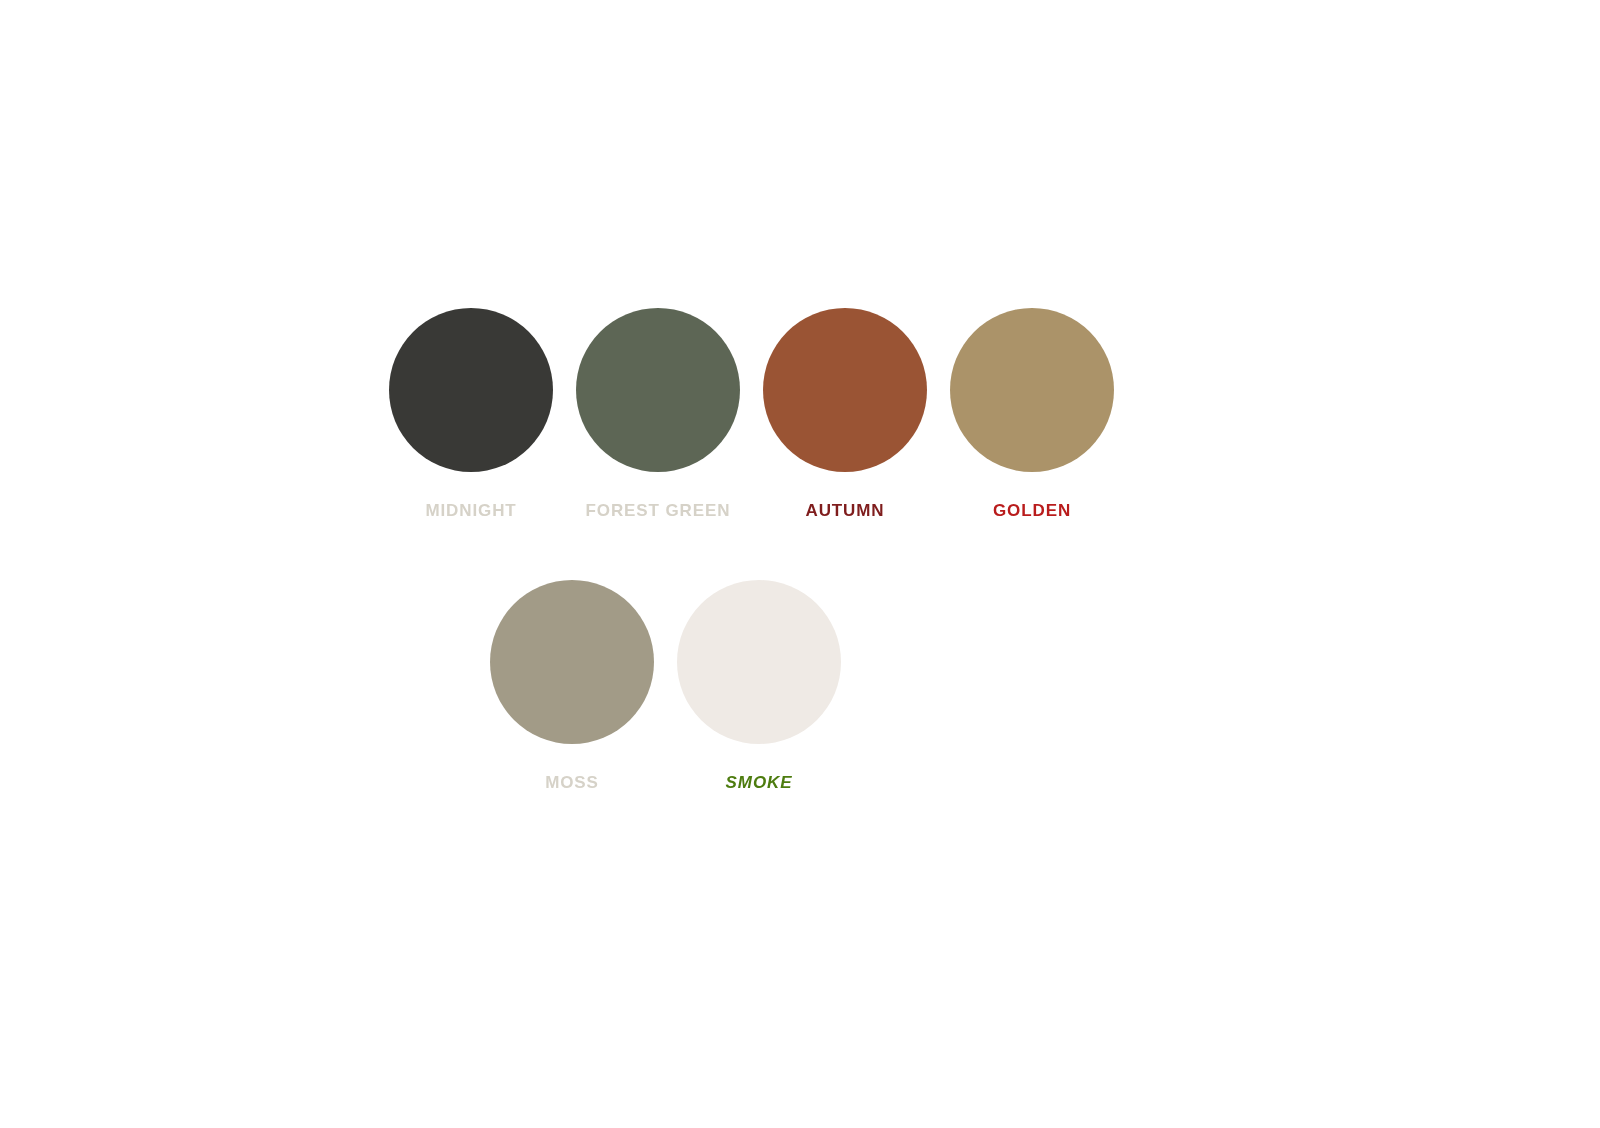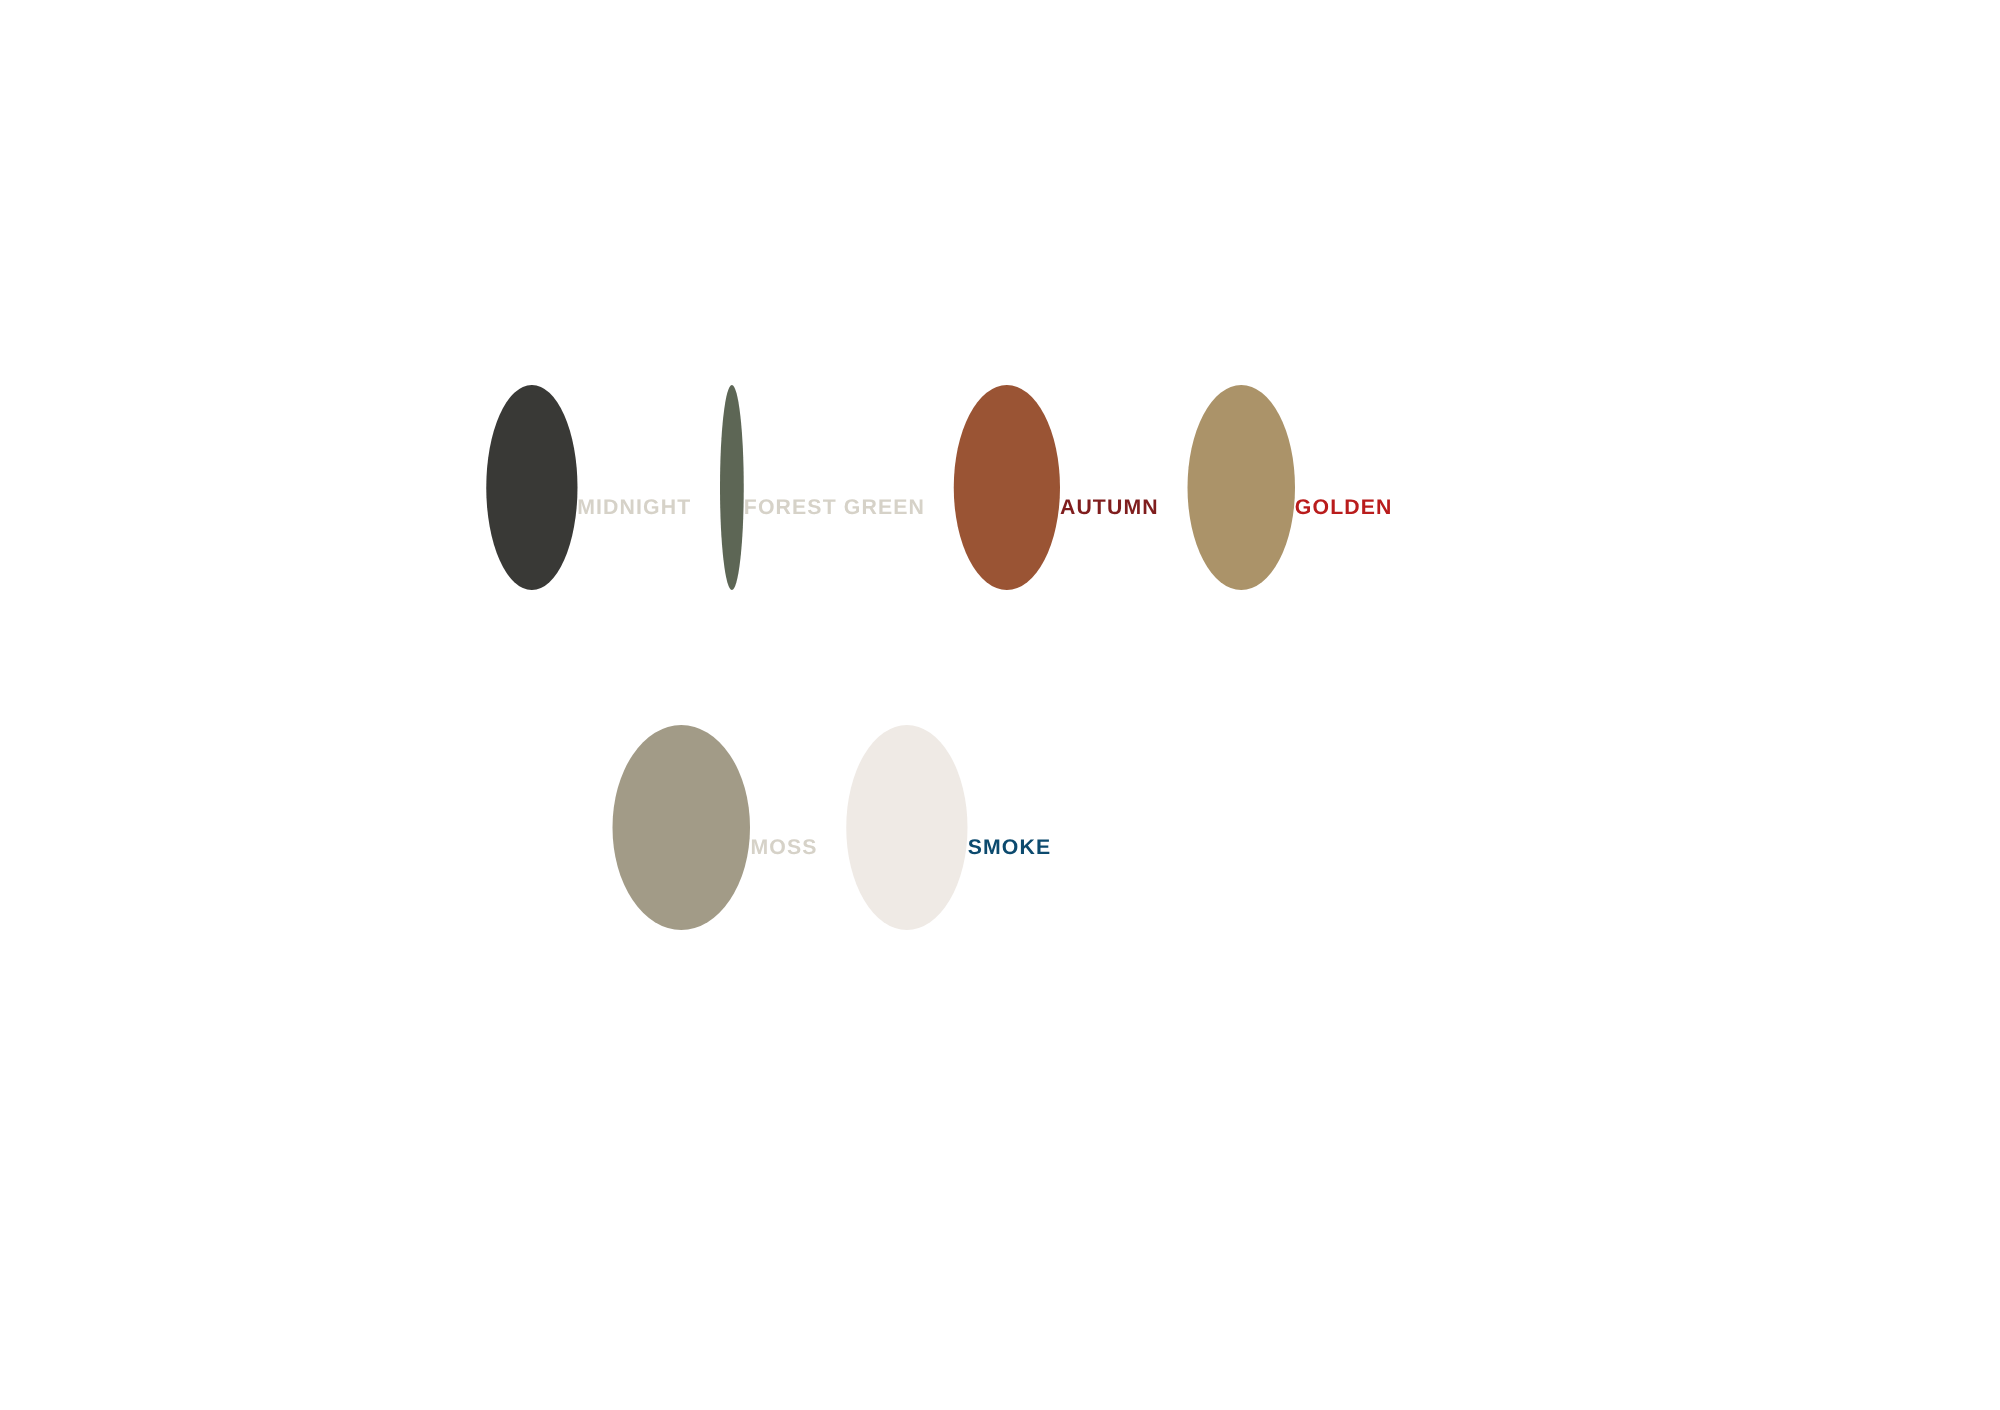--- a/index.html
+++ b/index.html
@@ -40,21 +40,21 @@
   
   #swatch-row-2 {
     left: 490px;
     top: 580px;
   }
 
   .swatch {
     width: 164px;
     margin-right: 23px;
     display: flex;
-    flex-direction: row;
+    flex-direction: column;
     align-items: center;
   }
   .swatch:last-child {
     margin-right: 0;
   }
 
   .swatch-circle {
     width: 164px;
     height: 164px;
     border-radius: 50%;
@@ -106,18 +106,18 @@
   <div class="swatch-row" id="swatch-row-2">
 
     <div class="swatch">
       <span class="swatch-circle" style="background-color: rgb(162, 155, 135);"></span>
       <span class="swatch-label" style="color: rgb(214, 210, 200);">MOSS</span>
     </div>
 
 
     <div class="swatch">
       <span class="swatch-circle" style="background-color: rgb(239, 234, 229);"></span>
-      <span class="swatch-label" style="color: #0c4a6e;">SMOKE</span>
+      <span class="swatch-label" style="color: #4d7c0f; font-style: italic;">SMOKE</span>
     </div>
 
   </div>
 
 </div>
 
 </body></html>

